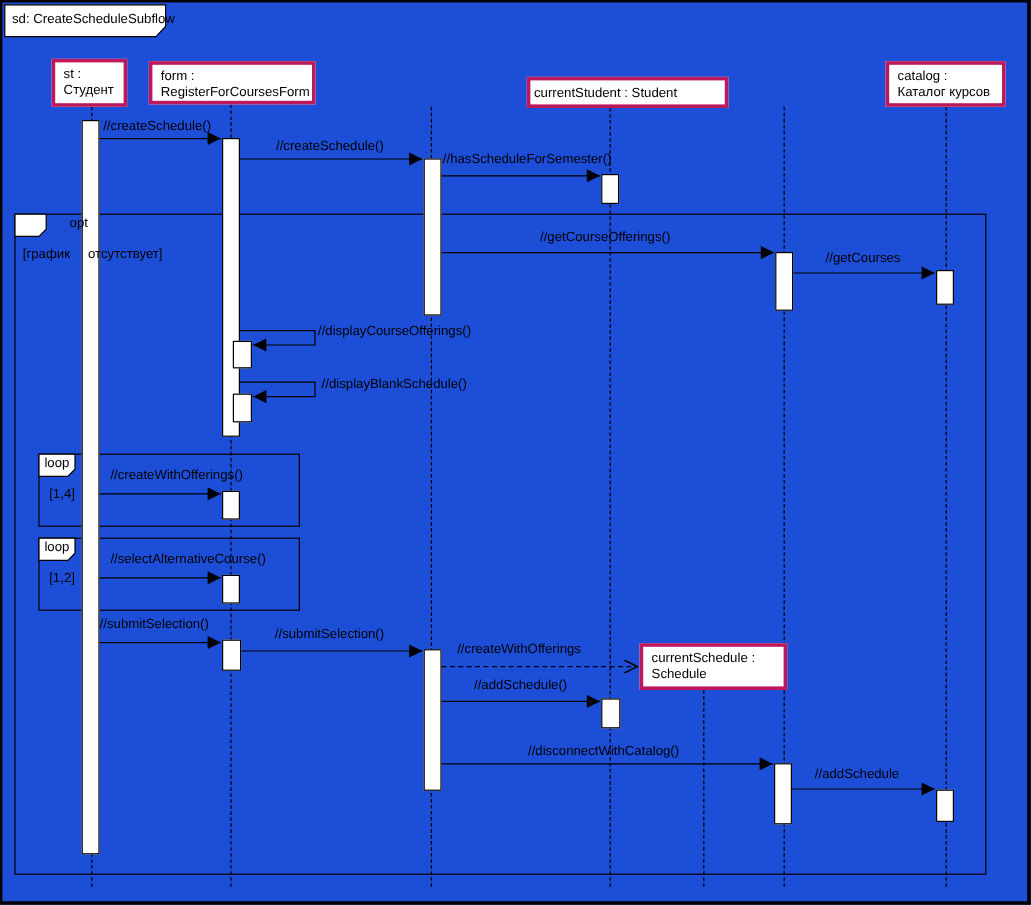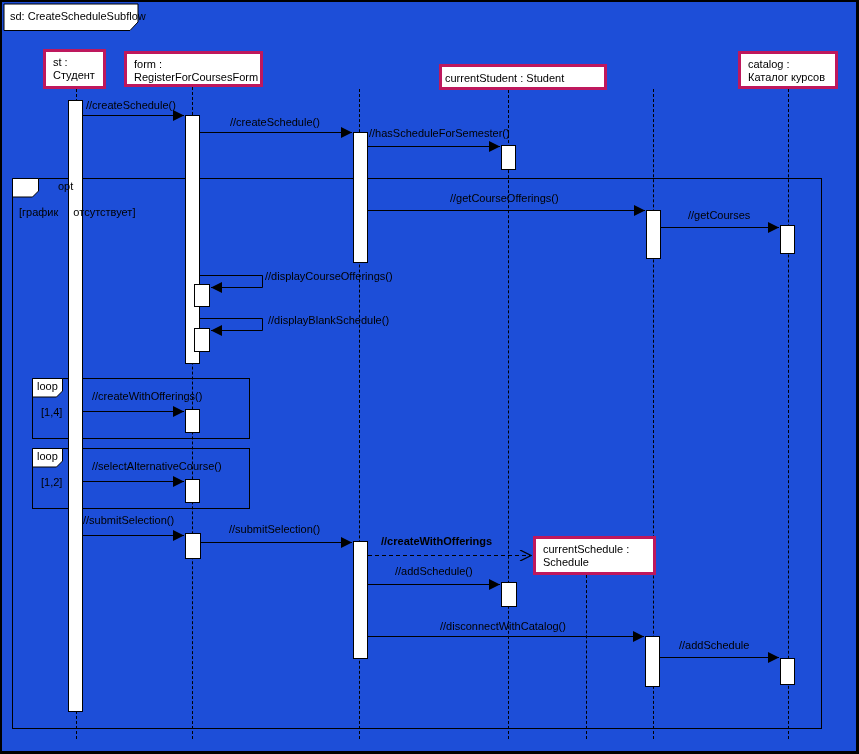--- a/index.html
+++ b/index.html
@@ -132,18 +132,18 @@
   <div class="label" style="left:228px; top:114px;">//createSchedule()</div>
   <div class="label" style="left:367px; top:125px;">//hasScheduleForSemester()</div>
   <div class="label" style="left:448px; top:190px;">//getCourseOfferings()</div>
   <div class="label" style="left:686px; top:207px;">//getCourses</div>
   <div class="label" style="left:263px; top:268px;">//displayCourseOfferings()</div>
   <div class="label" style="left:266px; top:312px;">//displayBlankSchedule()</div>
   <div class="label" style="left:90px;  top:388px;">//createWithOfferings()</div>
   <div class="label" style="left:90px;  top:458px;">//selectAlternativeCourse()</div>
   <div class="label" style="left:81px;  top:512px;">//submitSelection()</div>
   <div class="label" style="left:227px; top:521px;">//submitSelection()</div>
-  <div class="label" style="left:379px; top:533px;font-weight:bold;">//createWithOfferings</div>
+  <div class="label" style="left:379px; top:533px;">//createWithOfferings</div>
   <div class="label" style="left:393px; top:563px;">//addSchedule()</div>
   <div class="label" style="left:438px; top:618px;">//disconnectWithCatalog()</div>
   <div class="label" style="left:677px; top:637px;">//addSchedule</div>
 
 </div>
 
 </body></html>

